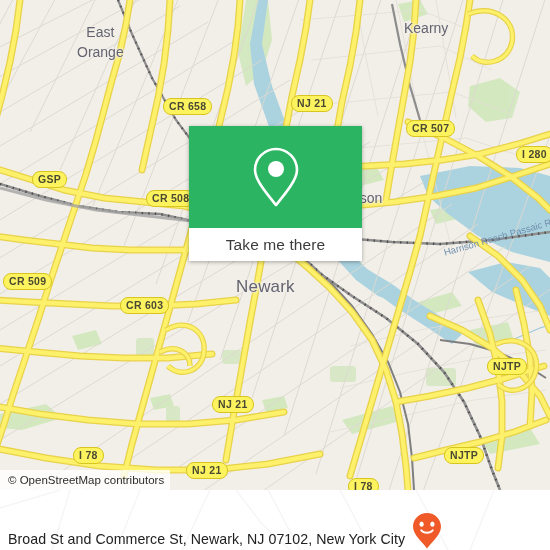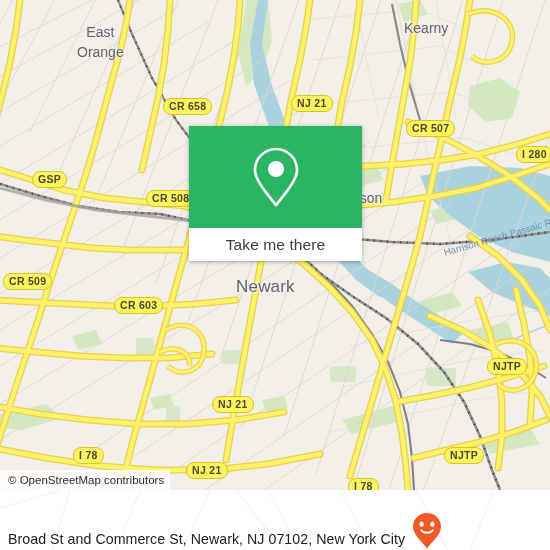--- a/index.html
+++ b/index.html
@@ -362,21 +362,21 @@
 
   <div class="maplabel water-label" style="left:444px; top:247px; transform:rotate(-16deg); transform-origin: left center; font-size:9.5px;">Harrison Reach Passaic Riv</div>
 
   <div class="shield" style="left:163px; top:98px;">CR 658</div>
   <div class="shield" style="left:291px; top:95px;">NJ 21</div>
   <div class="shield" style="left:406px; top:120px;">CR 507</div>
   <div class="shield" style="left:516px; top:146px;">I 280</div>
   <div class="shield" style="left:32px; top:139px;margin-top:32px;">GSP</div>
   <div class="shield" style="left:146px; top:190px;">CR 508</div>
   <div class="shield" style="left:3px; top:273px;">CR 509</div>
-  <div class="shield" style="left:114px; top:297px;text-align:center;">CR 603</div>
+  <div class="shield" style="left:120px; top:297px;text-align:center;">CR 603</div>
   <div class="shield" style="left:487px; top:358px;">NJTP</div>
   <div class="shield" style="left:212px; top:396px;">NJ 21</div>
   <div class="shield" style="left:444px; top:447px;">NJTP</div>
   <div class="shield" style="left:73px; top:447px;">I 78</div>
   <div class="shield" style="left:186px; top:462px;">NJ 21</div>
   <div class="shield" style="left:348px; top:478px;">I 78</div>
 
   <div id="callout">
     <div id="callout-top">
       <svg width="48" height="62" viewBox="0 0 48 62" xmlns="http://www.w3.org/2000/svg">

